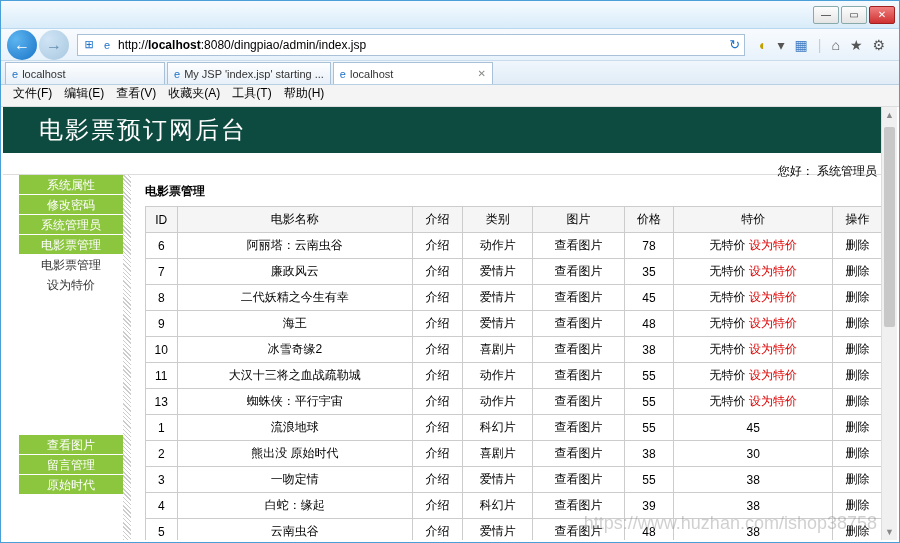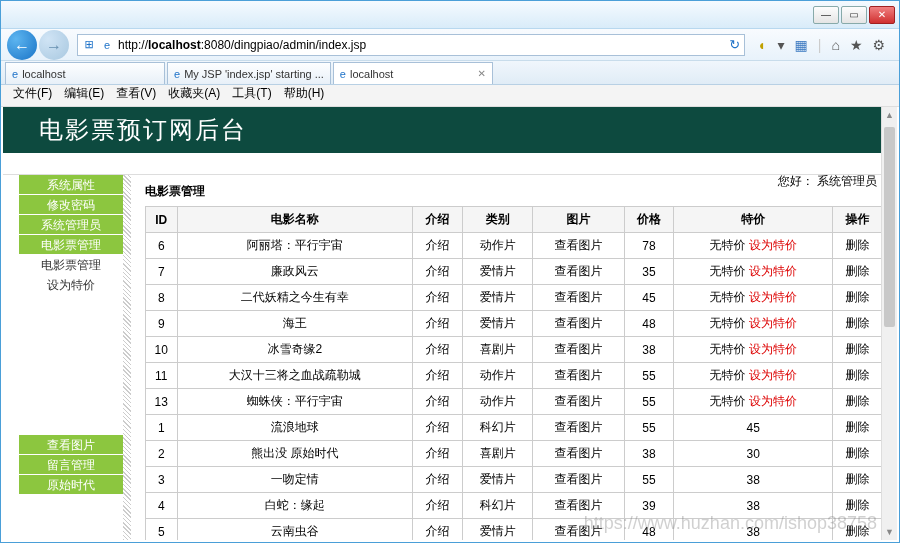--- a/index.html
+++ b/index.html
@@ -25,34 +25,34 @@
 .tab.active { background:#fff; }
 .tab .ie{color:#1e72c8;margin-right:4px;font-size:11px;}
 .tab .x{margin-left:auto;color:#888;font-size:10px;}
 
 .menubar { height:22px; background:#f4f4f4; border-bottom:1px solid #ddd; display:flex;align-items:flex-start;padding:0 12px;font-size:12px;}
 .menubar span{margin-right:12px;}
 
 .content { position:absolute; top:106px; bottom:2px; left:2px; right:2px; overflow:hidden; background:#fff;}
 
 .banner { height:46px; background:#0d4a3f; color:#fff; display:flex;align-items:center;padding-left:36px;font-size:24px;font-family:SimSun;letter-spacing:2px;}
-.userbar { height:22px; border-bottom:1px solid #ddd; text-align:right; padding:20px 20px 0 0; font-size:12px;}
+.userbar { height:22px; border-bottom:1px solid #ddd; text-align:right; padding:10px 20px 0 0; font-size:12px;}
 
 .main { display:flex; height:calc(100% - 68px);}
 .sidebar { width:120px; background:#fff; }
 .sidebar .item{height:20px;line-height:20px;text-align:center;font-size:12px;color:#fff;background:#8cc63f;border-bottom:1px solid #fff;margin-left:16px;}
 .sidebar .item.sub{background:#fff;color:#333;}
 .sidebar .gap{height:140px;}
 .divider{width:8px;background:repeating-linear-gradient(45deg,#ccc 0,#ccc 1px,#fff 1px,#fff 3px);}
 
 .pane { flex:1; padding:8px 14px; overflow:auto; position:relative;}
 .pane-title{font-size:12px;font-weight:bold;margin-bottom:6px;}
 table{width:100%;border-collapse:collapse;font-size:12px;}
 th,td{border:1px solid #ccc;padding:4px 2px;text-align:center;}
-th{background:#f5f5f5;font-weight:bold;}
+th{background:#f5f5f5;font-weight:normal;}
 .red{color:#d00;}
 
 .watermark{position:absolute;bottom:6px;right:20px;font-size:18px;color:rgba(120,120,120,0.35);font-family:Arial;pointer-events:none;}
 .scrollbar-v{position:absolute;right:2px;top:106px;bottom:2px;width:16px;background:#f0f0f0;border-left:1px solid #ddd;}
 .scrollbar-v .thumb{position:absolute;top:20px;left:2px;right:2px;height:200px;background:#c8c8c8;border-radius:2px;}
 .scrollbar-v .arr{position:absolute;left:0;right:0;height:16px;text-align:center;font-size:9px;color:#888;line-height:16px;}
 </style>
 </head>
 <body>
 
@@ -145,21 +145,21 @@
                 <th>类别</th>
                 <th>图片</th>
                 <th>价格</th>
                 <th>特价</th>
                 <th>操作</th>
               </tr>
             </thead>
           <tbody id="tbody">
               <tr>
                 <td>6</td>
-                <td>阿丽塔：平行宇宙</td>
+                <td>阿丽塔：云南虫谷</td>
                 <td>介绍</td>
                 <td>动作片</td>
                 <td>查看图片</td>
                 <td>78</td>
                 <td><span>无特价 </span><span class="red">设为特价</span></td>
                 <td>删除</td>
               </tr>
               <tr>
                 <td>7</td>
                 <td>廉政风云</td>

